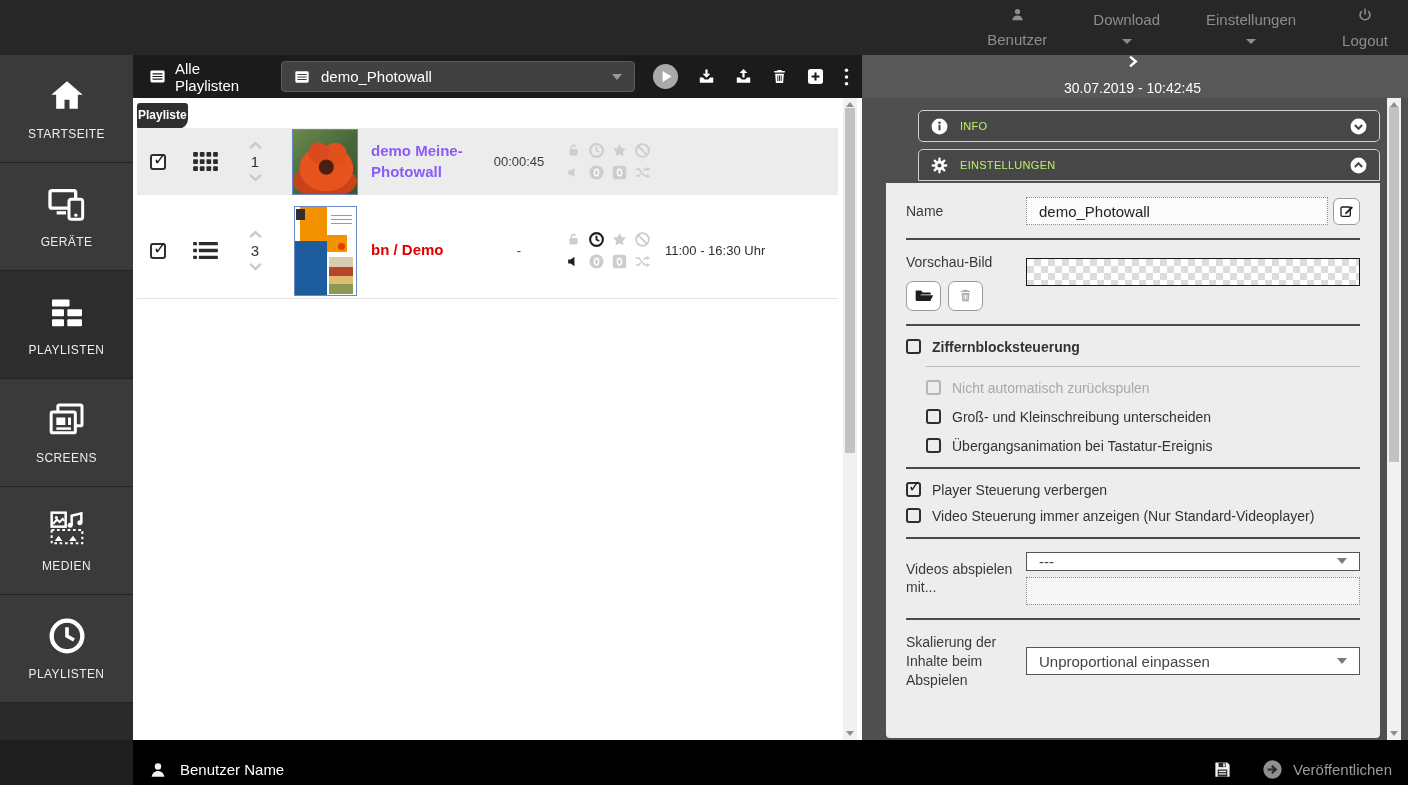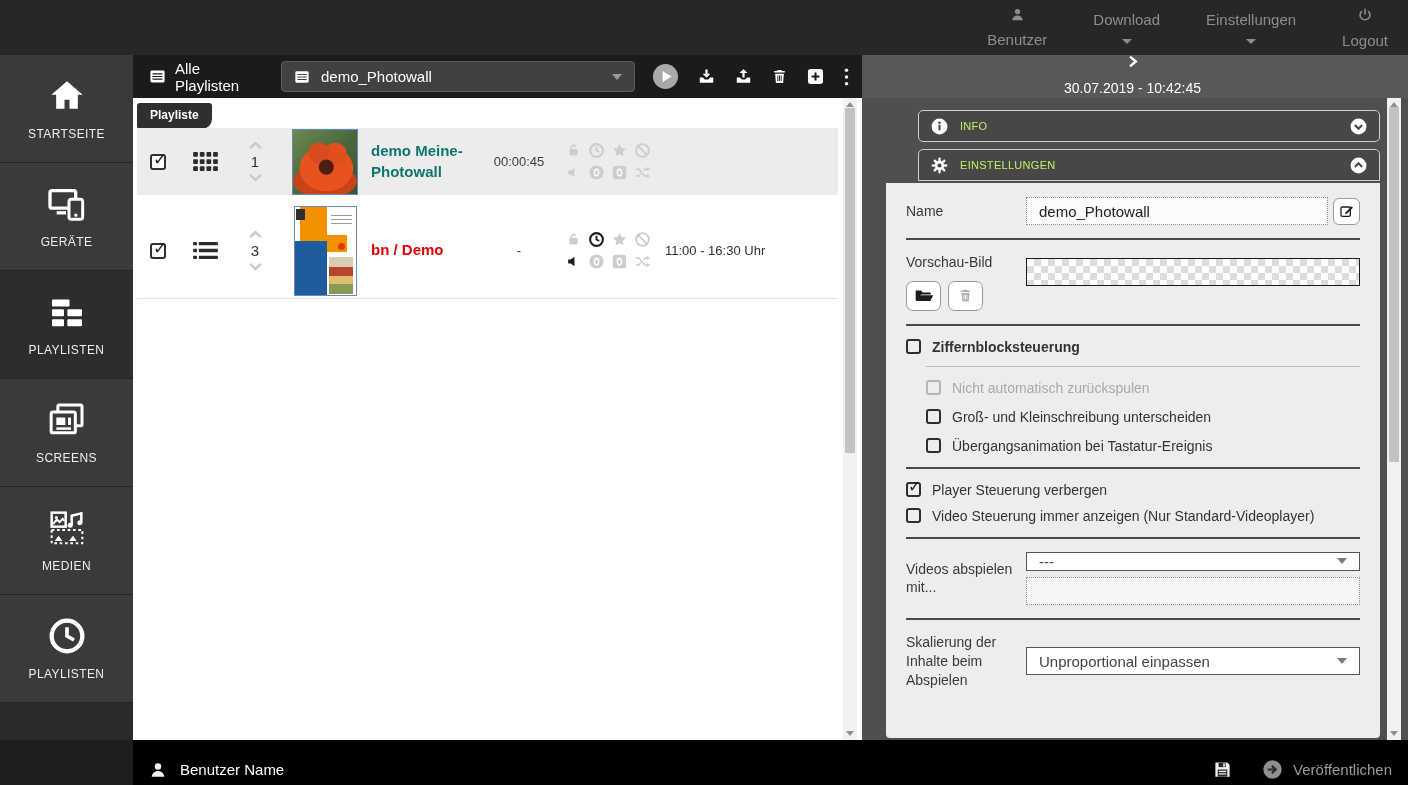--- a/index.html
+++ b/index.html
@@ -35,30 +35,30 @@
   .tool-icons > * { cursor:pointer; }
 
   
   .datebar { position:absolute; left:862px; top:55px; width:546px; height:43px; background:#585858;
              color:#fff; display:flex; align-items:center; gap:12px; padding:0 21px 0 16px; font-size:14px;flex-direction:column; }
   .datebar .refresh { margin-left:auto; cursor:pointer; }
 
   
   .content { position:absolute; left:133px; top:98px; width:729px; height:642px; background:#fff; }
   .pl-tab { position:absolute; left:4px; top:5px; background:#2f2f2f; color:#fff; font-size:12px; font-weight:bold;
-            padding:5px 13px 7px; border-radius:3px 3px 10px 3px; }
+            padding:5px 1px 7px; border-radius:3px 3px 10px 3px; }
   .rows { position:absolute; left:4px; top:30px; width:701px; }
   .prow { display:flex; align-items:center; cursor:pointer; }
   .prow.r1 { height:67px; background:#ececec; }
   .prow.r2 { min-height:96px; background:#fff; margin-top:8px; border-bottom:1px solid #e2e2e2; }
   .col-check { width:42px; display:flex; justify-content:center; }
   .col-type  { width:52px; display:flex; justify-content:center; color:#2b2b2b; }
   .col-pos   { width:48px; display:flex; flex-direction:column; align-items:center; gap:3px; font-size:15px; color:#333; }
   .col-thumb { width:92px; display:flex; justify-content:center; }
-  .col-title { width:116px; font-weight:bold; font-size:15px; color:#0f766e; line-height:1.35; }
+  .col-title { width:116px; font-weight:bold; font-size:15px; color:#8b5cf6; line-height:1.35; }
   .col-title.red { color:#e00000; }
   .col-dur { width:64px; font-size:13px; color:#3c3c3c; text-align:center; }
   .col-flags { margin-left:14px; display:grid; grid-template-columns:repeat(4,17px); gap:5px 6px; }
   .col-flags .muted { color:#cdcdcd; }
   .col-flags .on { color:#1d1d1d; }
   .col-sched { margin-left:14px; font-size:13px; color:#2e2e2e; }
   .chev-btn { cursor:pointer; }
 
   
   .cb { width:16px; height:16px; border:2px solid #2f2f2f; border-radius:3px; background:#fff; position:relative; flex-shrink:0; cursor:pointer; }

